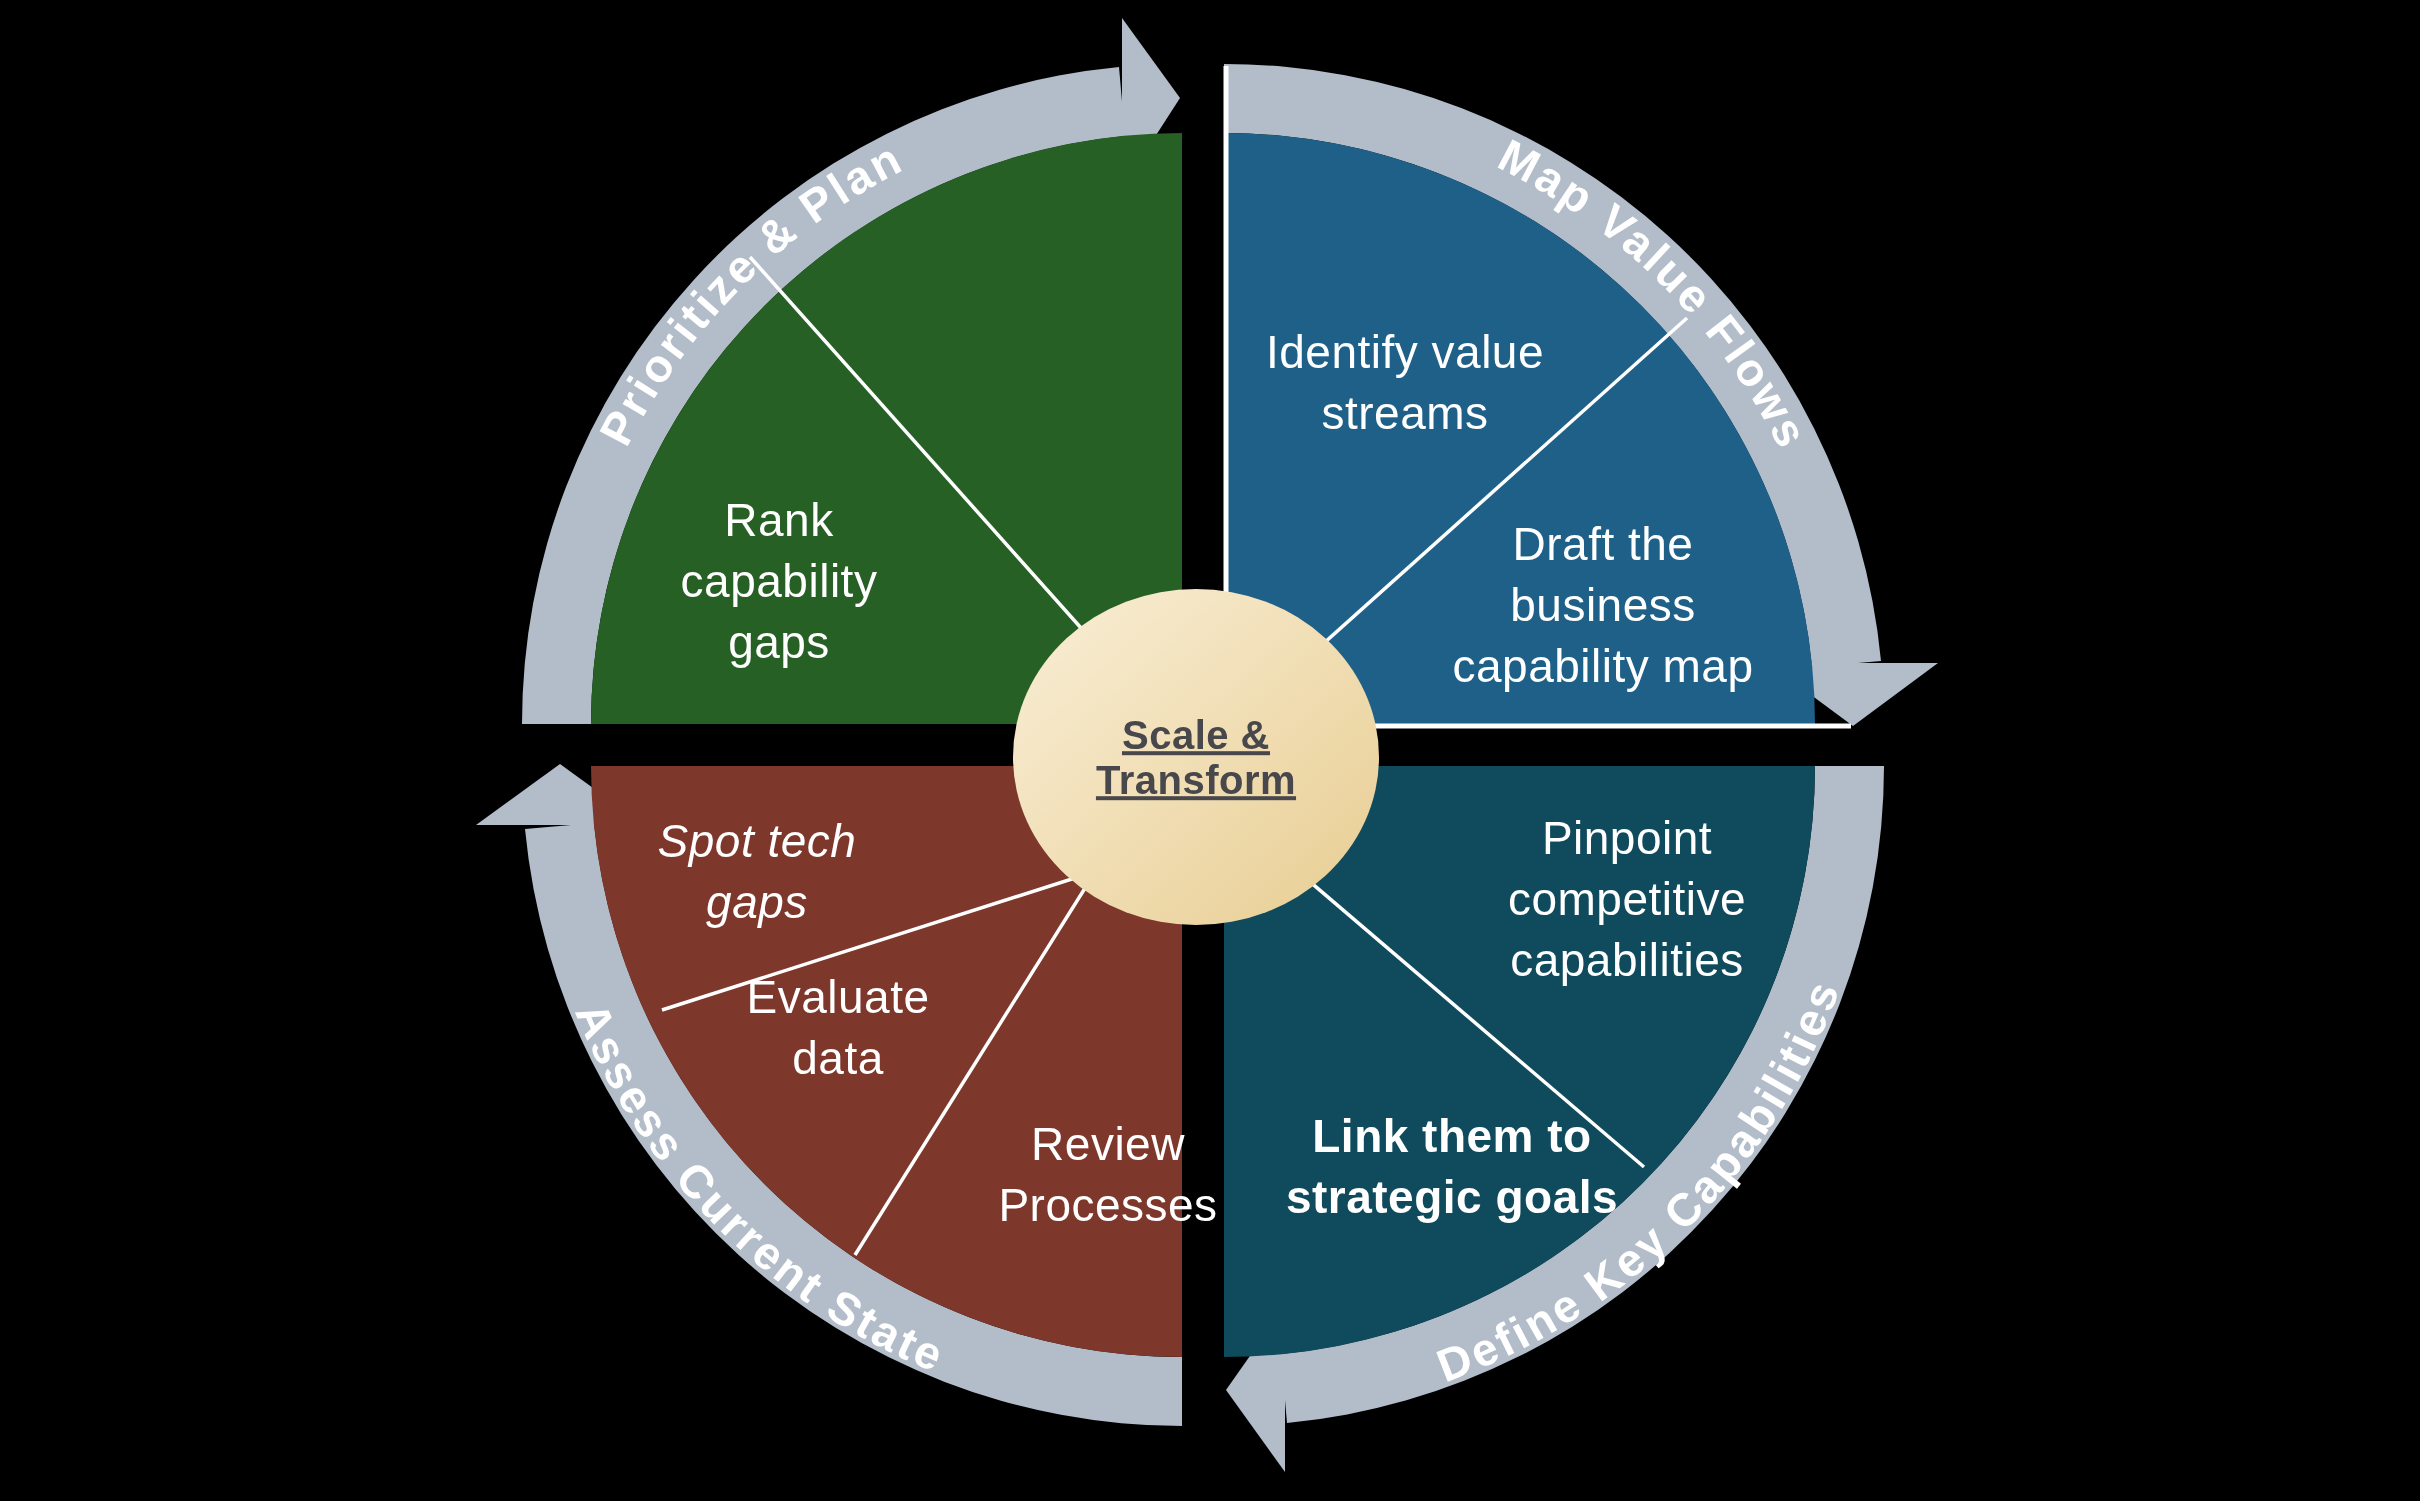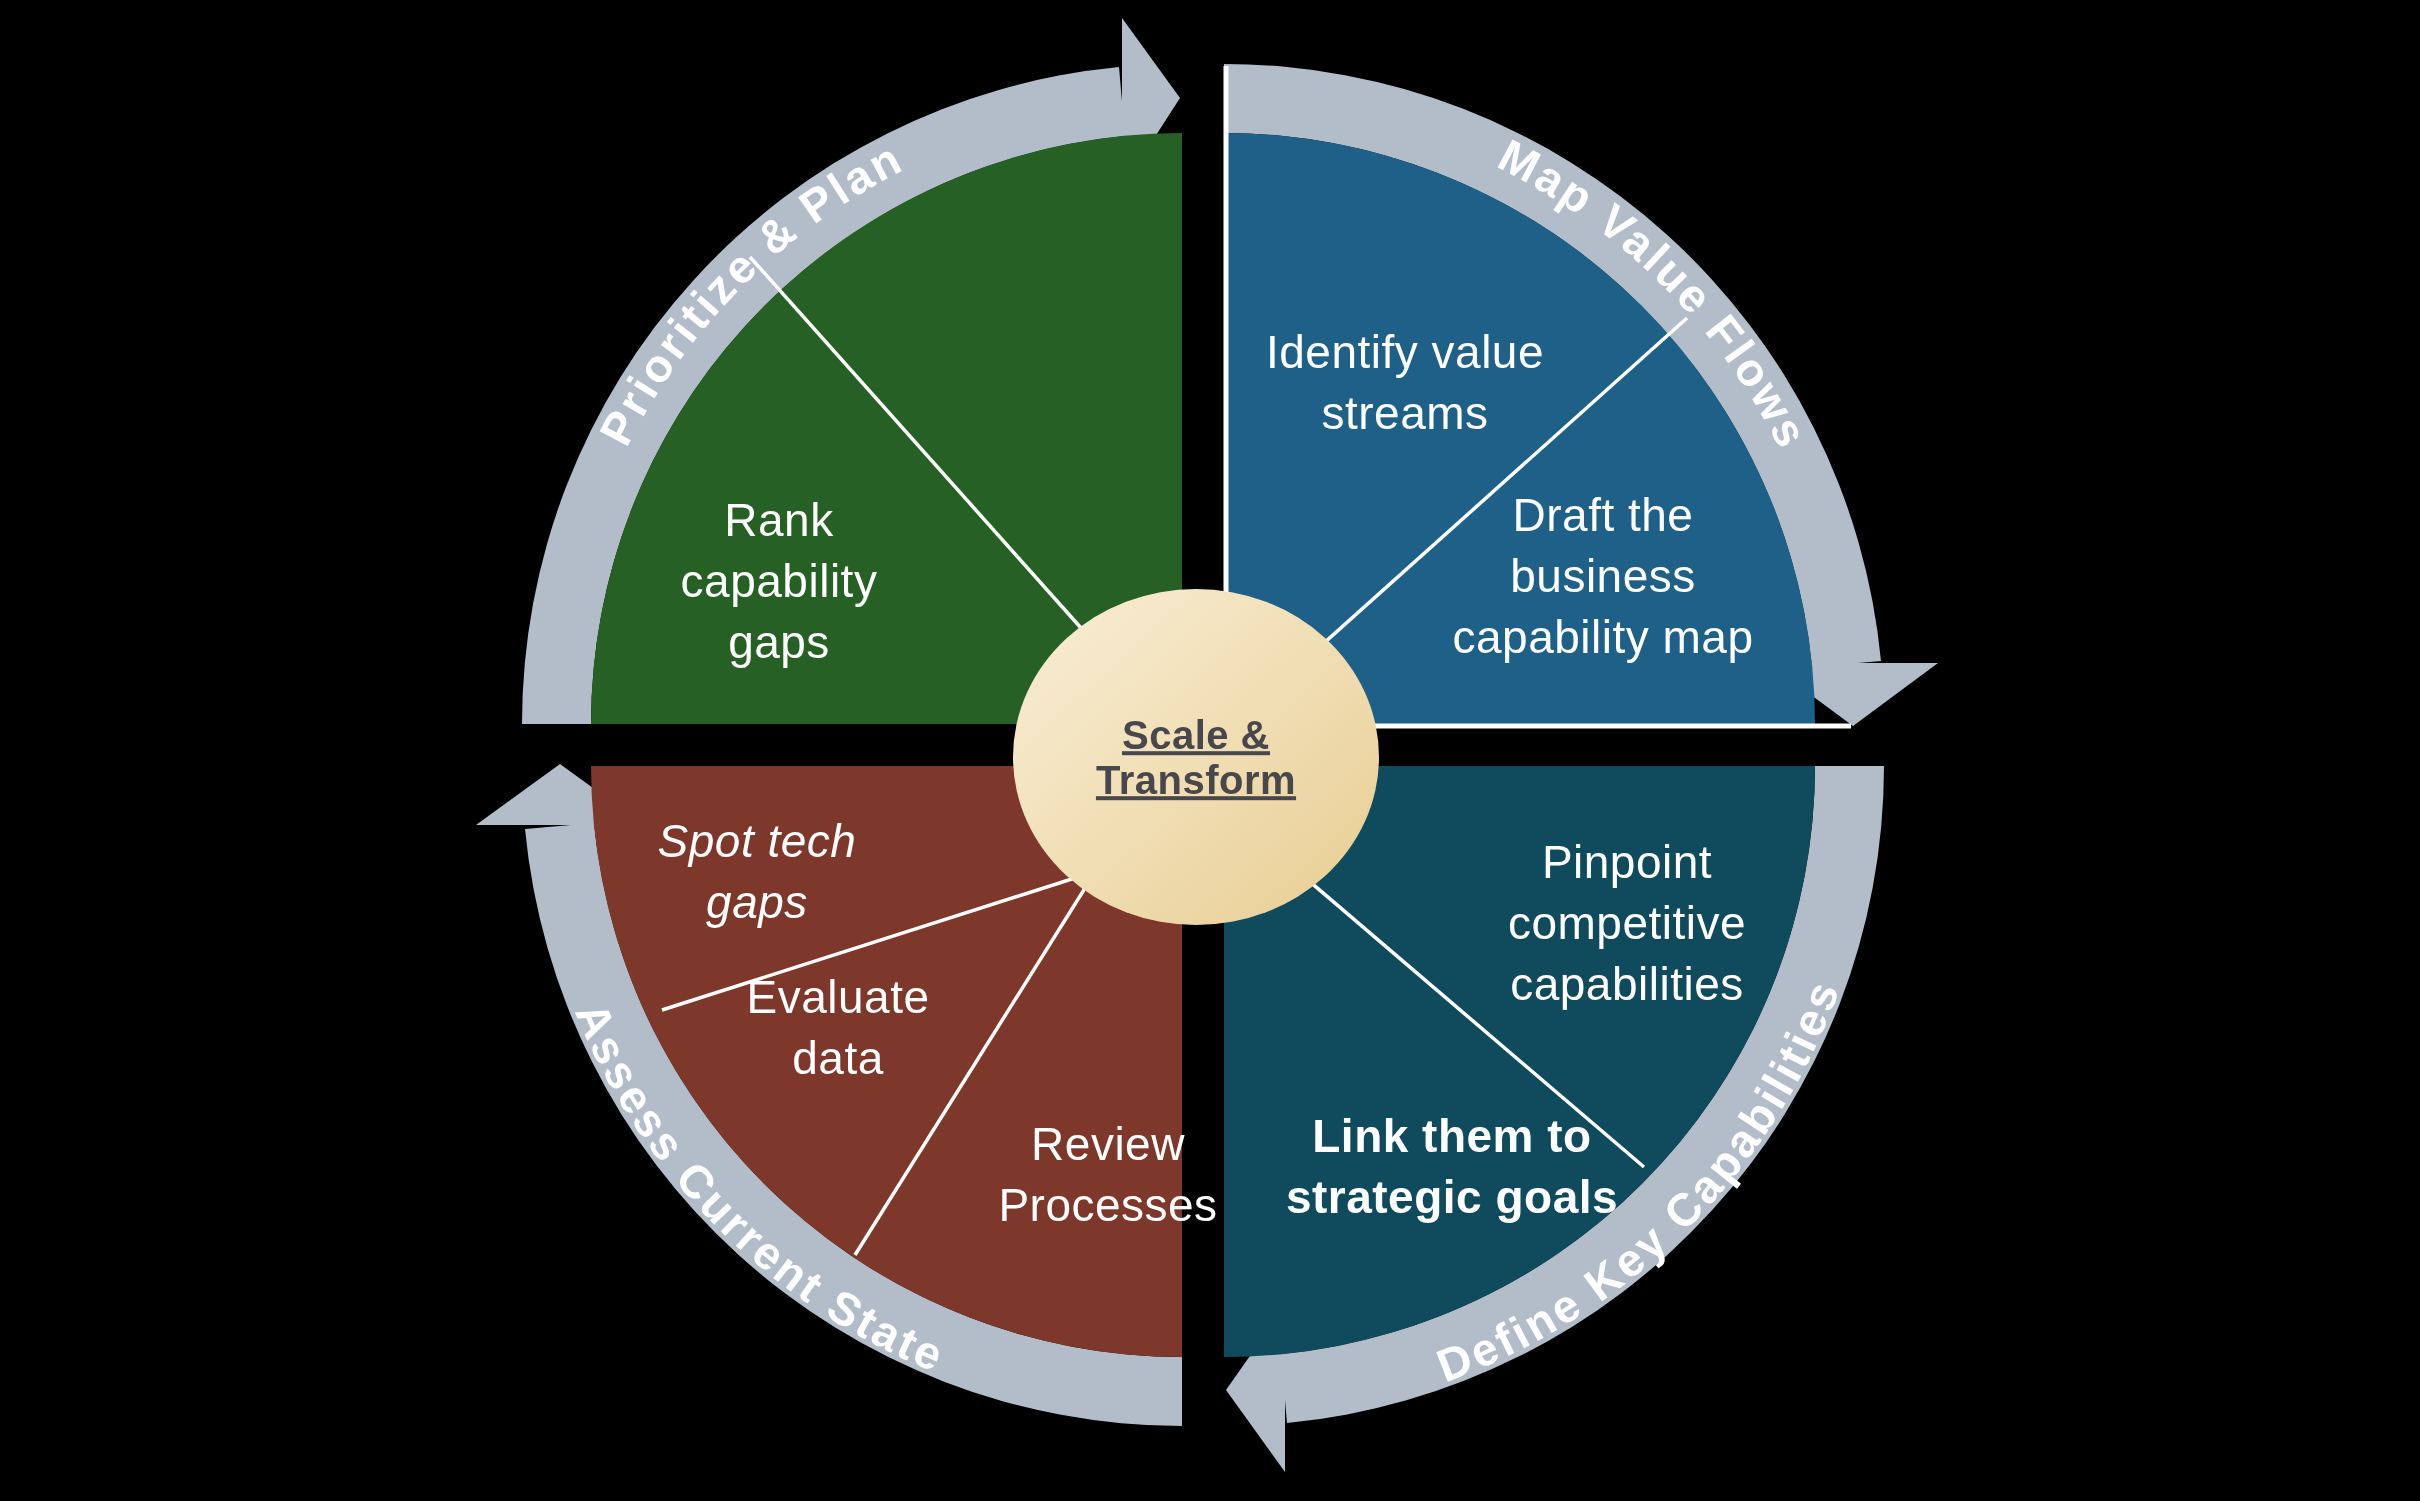--- a/index.html
+++ b/index.html
@@ -97,25 +97,25 @@
 
     <ellipse cx="1196" cy="757" rx="183" ry="168" fill="url(#centerGrad)"></ellipse>
   </svg>
 
   <div class="item" style="left:779px;top:582px;">Rank
 capability
 gaps</div>
 
   <div class="item" style="left:1405px;top:375px;margin-top:8px;">Identify value
 streams</div>
-  <div class="item" style="left:1603px;top:577px;">Draft the
+  <div class="item" style="left:1603px;top:606px;">Draft the
 business
 capability map</div>
 
-  <div class="item" style="left:1627px;top:924px;">Pinpoint
+  <div class="item" style="left:1627px;top:900px;">Pinpoint
 competitive
 capabilities</div>
   <div class="item" style="left:1452px;top:1167px;font-weight:bold;">Link them to
 strategic goals</div>
 
   <div class="item" style="left:757px;top:872px;font-style:italic;">Spot tech
 gaps</div>
   <div class="item" style="left:838px;top:1028px;">Evaluate
 data</div>
   <div class="item" style="left:1108px;top:1175px;">Review

